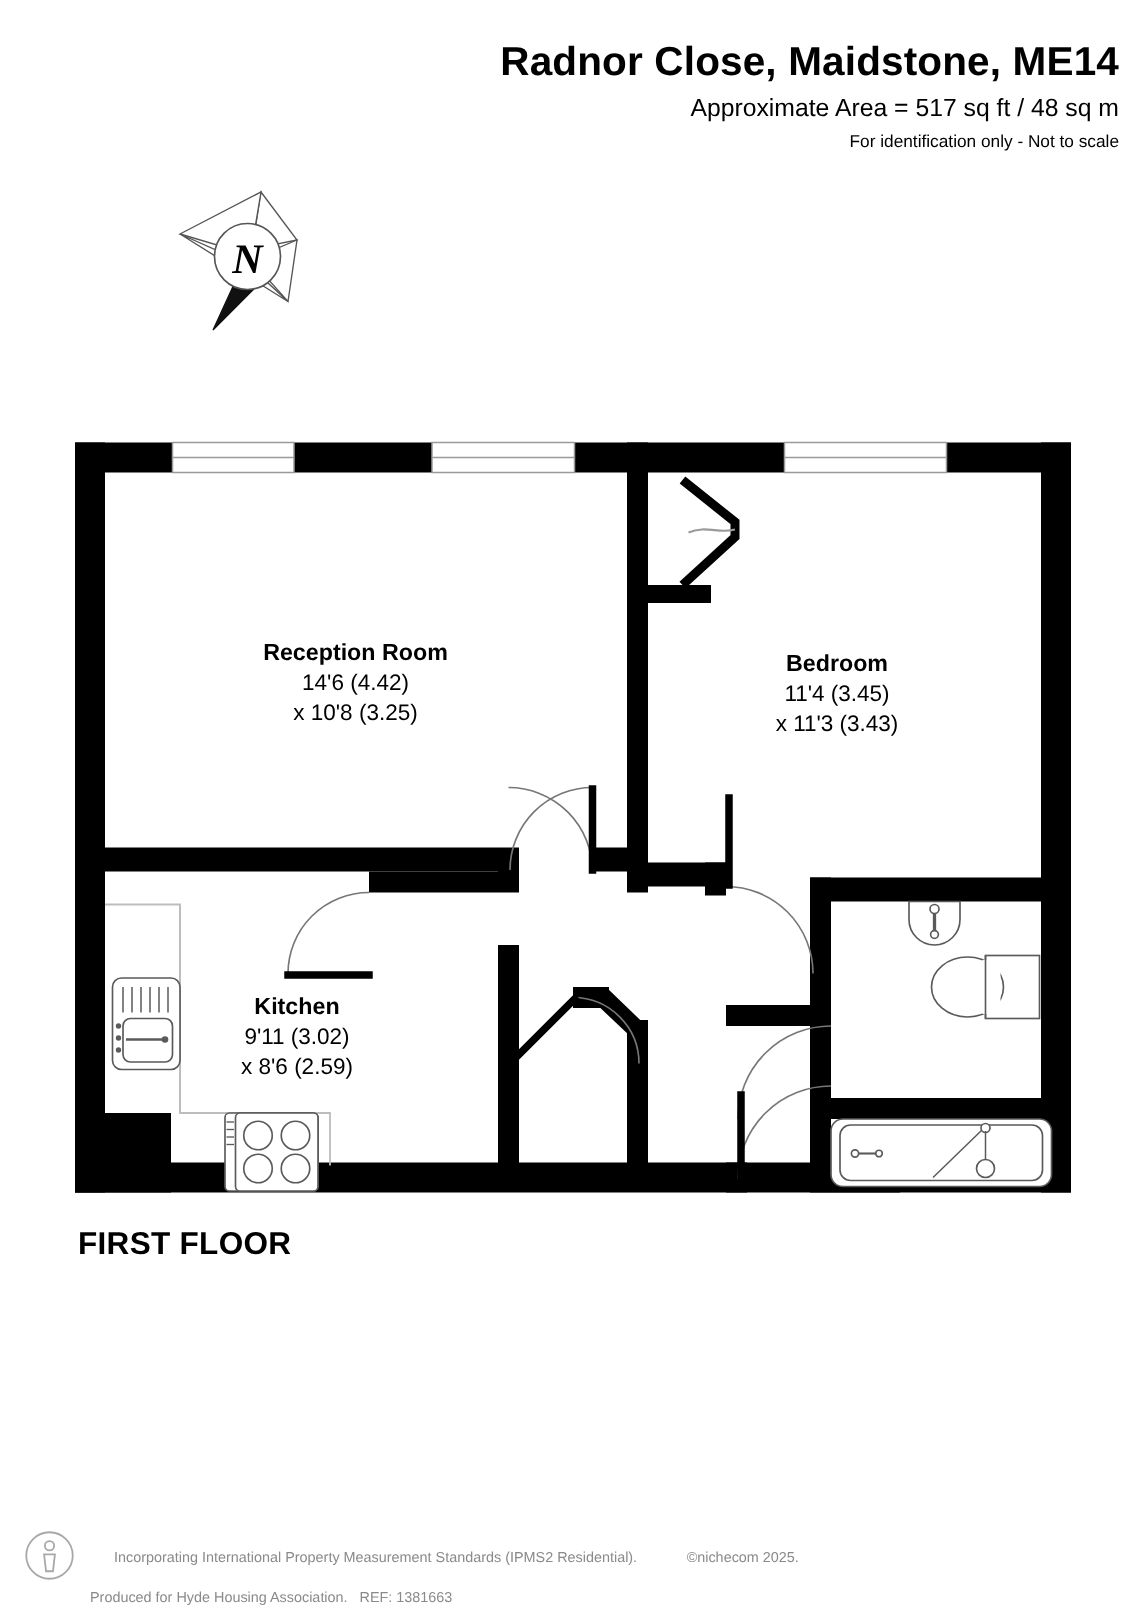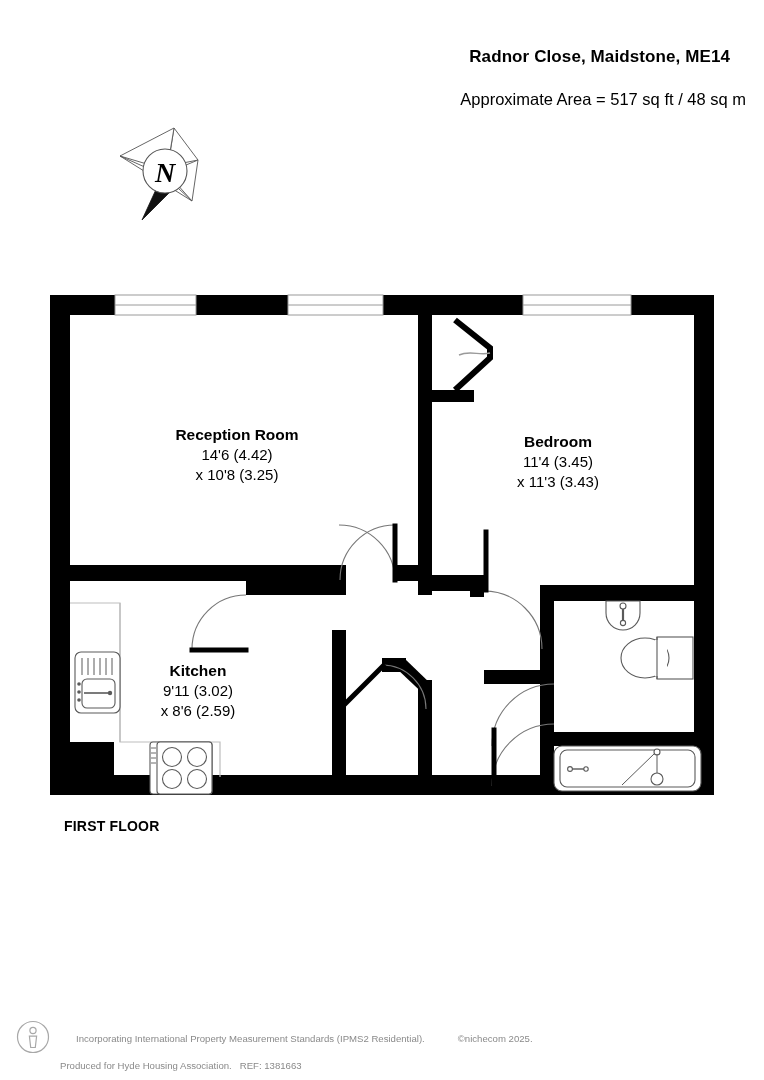--- a/index.html
+++ b/index.html
@@ -21,25 +21,25 @@
     position: absolute;
     top: 0;
     left: 0;
     width: 764px;
     padding-top: 26px;
     box-sizing: border-box;
     text-align: right;
     padding-right: 18px;
   }
   .header-title {
-    font-size: 17px;
+    font-size: 27px;
     font-weight: bold;
     letter-spacing: 0.1px;
     line-height: 30px;
-    margin: 16px;
+    margin: 0;
   }
   .header-area {
     font-size: 16.5px;
     font-weight: normal;
     line-height: 22px;
     margin: 5px 0 0 0;
     padding-left: 26px;
   }
   .header-note {
     font-size: 11.5px;
@@ -62,23 +62,23 @@
     position: absolute;
     left: 0;
     top: 280px;
     width: 632px;
     height: 560px;
   }
 
   
   .floor-label {
     position: absolute;
-    left: 64px;
+    left: 52px;
     top: 818px;
-    font-size: 14px;
+    font-size: 21px;
     font-weight: bold;
     letter-spacing: 0.2px;
   }
 
   
   .footer {
     position: absolute;
     left: 16px;
     top: 1018px;
     width: 732px;
@@ -99,20 +99,21 @@
   }
   .footer-line { white-space: pre; }
   .footer-copy { margin-left: 33px; }
 </style>
 </head>
 <body>
 
 <div class="header">
   <div class="header-title">Radnor Close, Maidstone, ME14</div>
   <div class="header-area">Approximate Area = 517 sq ft / 48 sq m</div>
+  <div class="header-note">For identification only - Not to scale</div>
 </div>
 
 <div class="compass">
   <svg viewBox="0 0 100 96" width="100" height="96">
 
     <g fill="#ffffff" stroke="#555555" stroke-width="0.9">
       <path d="M62,2 L56,40 L86,34 Z"></path>
       <path d="M86,34 L55,47 L80,75 Z"></path>
       <path d="M8,30 L55,44 L62,2 Z"></path>
       <path d="M8,30 L53,50 L80,75 Z"></path>

